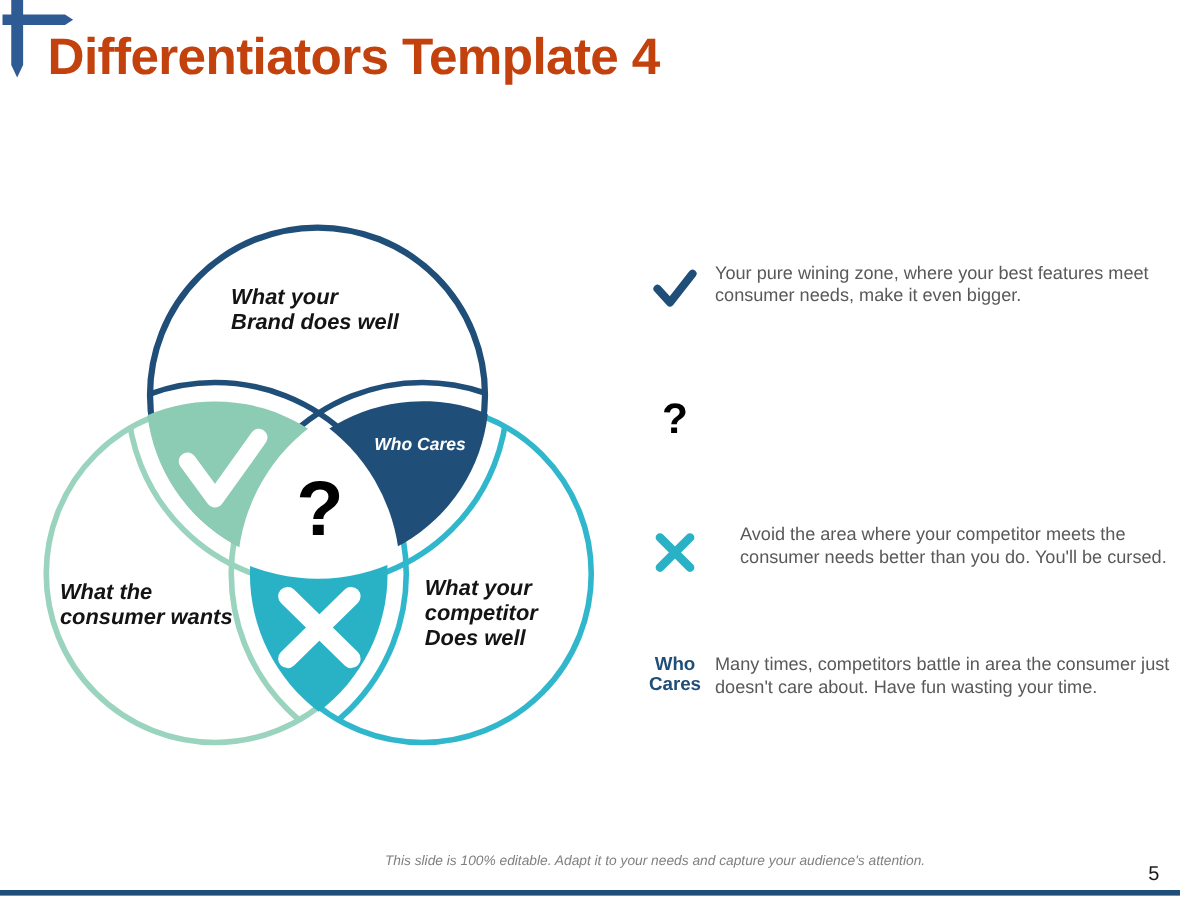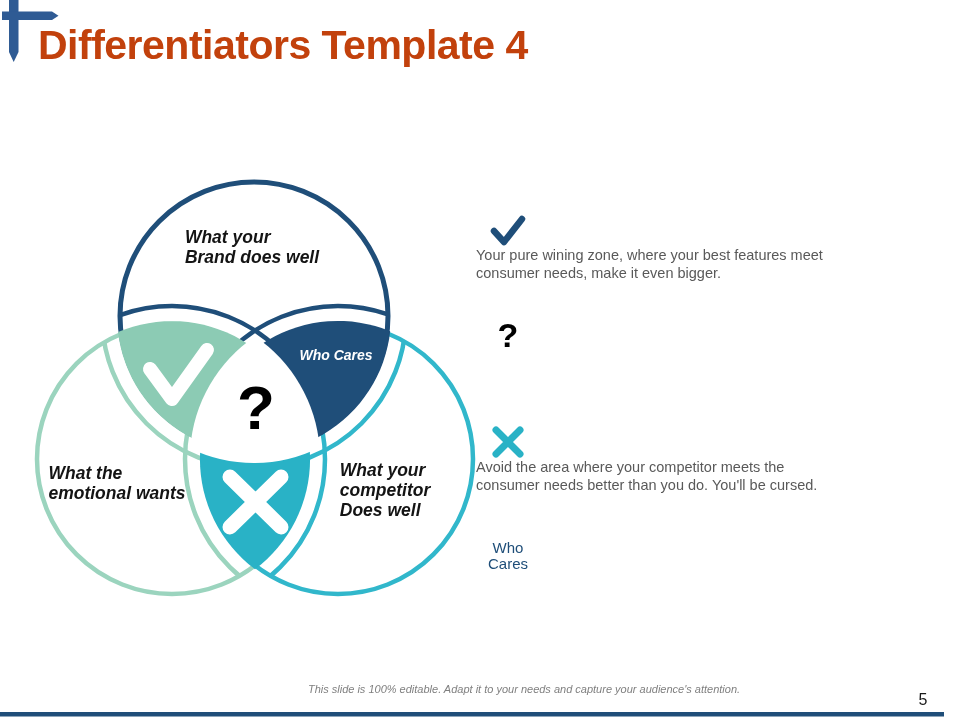--- a/index.html
+++ b/index.html
@@ -6,26 +6,26 @@
   body{width:960px;height:720px;background:#fff;position:relative;overflow:hidden;
        font-family:"Liberation Sans",sans-serif;}
   .title{position:absolute;left:38px;top:22px;font-size:41px;font-weight:bold;
          color:#c2410c;letter-spacing:-0.5px;white-space:nowrap;}
   svg.stage{position:absolute;left:0;top:0;}
   .vlabel{position:absolute;transform:translateX(-50%);font-weight:bold;
           font-style:italic;white-space:pre-line;color:#141414;font-size:17.5px;line-height:20px;}
   .vlabel.white{color:#fff;font-size:14px;line-height:16px;}
   .qmark{position:absolute;left:256px;top:376px;transform:translateX(-50%);
          font-size:62px;line-height:64px;font-weight:bold;color:#000;}
-  .legend-row{position:absolute;left:476px;display:flex;align-items:flex-start;flex-direction:column;}
+  .legend-row{position:absolute;left:508px;display:flex;align-items:flex-start;}
   .licon{width:64px;flex:none;display:flex;justify-content:center;}
   .ltext{font-size:14.5px;line-height:17.5px;color:var(--text_gray,#595959);}
   .qicon{font-size:34px;line-height:34px;font-weight:bold;color:#000;margin-top:2px;}
-  .wclabel{font-size:15px;line-height:16px;font-weight:normal;color:var(--navy,#1F4E79);
-           white-space:pre-line;text-align:center;margin-top:16px;}
+  .wclabel{font-size:15px;line-height:16px;font-weight:bold;color:var(--navy,#1F4E79);
+           white-space:pre-line;text-align:center;}
   .footer{position:absolute;left:0;top:683px;width:960px;text-align:center;
           font-style:italic;font-size:11px;color:var(--footer_gray,#7F7F7F);padding-left:44px;}
   .pagenum{position:absolute;left:908px;top:691px;width:30px;text-align:center;
            font-size:16px;color:#1a1a1a;}
 </style>
 </head>
 <body>
 
 <svg class="stage" width="960" height="720" viewBox="0 0 960 720">
   <defs>
@@ -78,21 +78,21 @@
   <path d="M230,477 L281,527 M281,477 L230,527" fill="none" stroke="#fff" stroke-width="15" stroke-linecap="round"></path>
 
   <rect x="0" y="712" width="944" height="4.5" style="fill:var(--navy,#1F4E79)"></rect>
 </svg>
 
 <div class="title">Differentiators Template 4</div>
 
 <div class="vlabel" style="left:252px;top:227px;">What your
 Brand does well</div>
 <div class="vlabel" style="left:117px;top:463px;">What the
-emotional wants</div>
+consumer wants</div>
 <div class="vlabel" style="left:385px;top:460px;">What your
 competitor
 Does well</div>
 <div class="vlabel white" style="left:336px;top:347px;">Who Cares</div>
 <div class="qmark">?</div>
 
 <div class="legend-row" style="top:211px;">
   <div class="licon">
     <svg width="36" height="32" viewBox="0 0 36 32" style="margin-top:4px">
       <path d="M4,16 L14,27 L32,4" fill="none" stroke-width="6.5" stroke-linecap="round" stroke-linejoin="round" style="stroke:var(--navy,#1F4E79)"></path>
@@ -100,30 +100,31 @@
   </div>
   <div class="ltext" style="width:370px;">Your pure wining zone, where your best features meet consumer needs, make it even bigger.</div>
 </div>
 
 <div class="legend-row" style="top:316px;">
   <div class="licon">
     <span class="qicon">?</span>
   </div>
 </div>
 
-<div class="legend-row" style="top:420px;">
+<div class="legend-row" style="top:420px;gap:20px;">
   <div class="licon">
     <svg width="34" height="34" viewBox="0 0 34 34" style="margin-top:5px">
       <path d="M5,5 L29,29 M29,5 L5,29" fill="none" stroke-width="7" stroke-linecap="round" style="stroke:var(--teal,#29B2C6)"></path>
     </svg>
   </div>
   <div class="ltext" style="width:350px;">Avoid the area where your competitor meets the consumer needs better than you do. You'll be cursed.</div>
 </div>
 
 <div class="legend-row" style="top:524px;">
   <div class="licon">
     <span class="wclabel">Who
 Cares</span>
   </div>
+  <div class="ltext" style="width:382px;">Many times, competitors battle in area the consumer just doesn't care about. Have fun wasting your time.</div>
 </div>
 
 <div class="footer">This slide is 100% editable. Adapt it to your needs and capture your audience's attention.</div>
 <div class="pagenum">5</div>
 
 </body></html>

